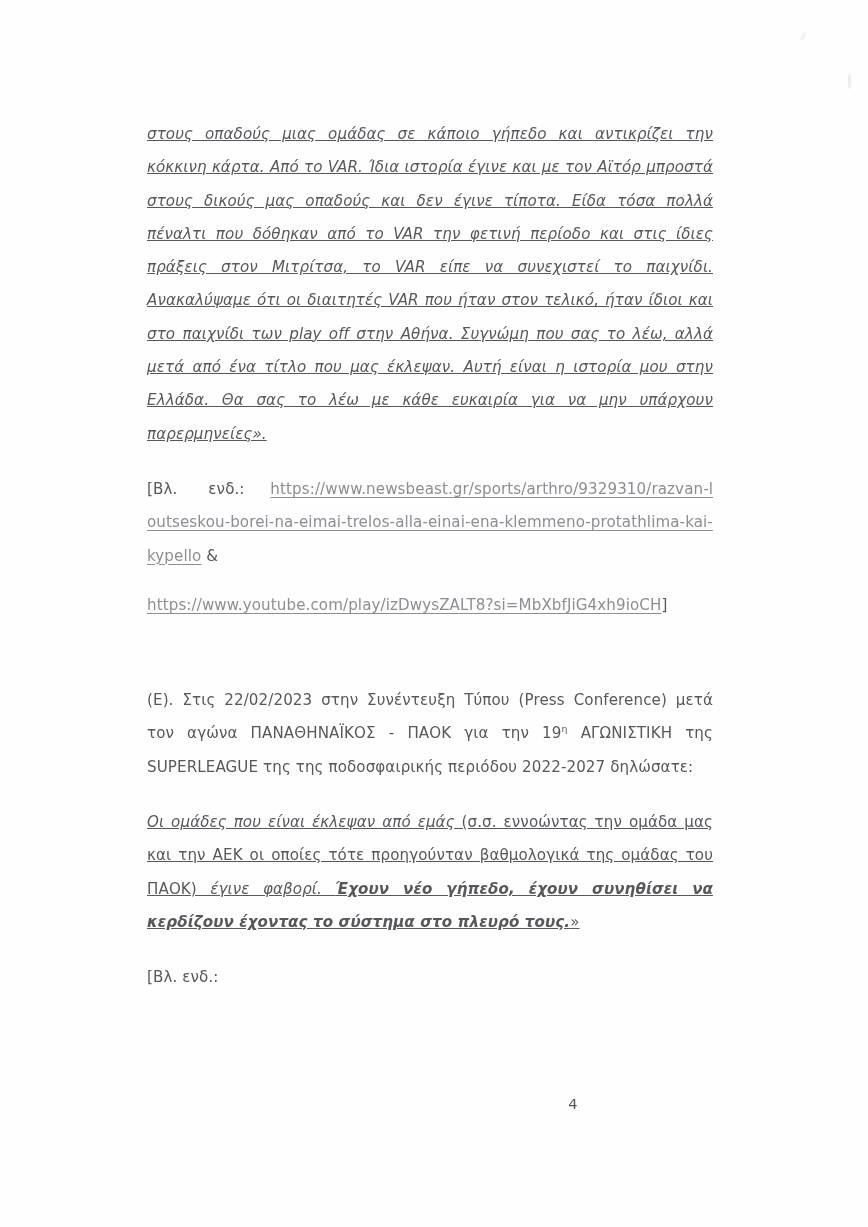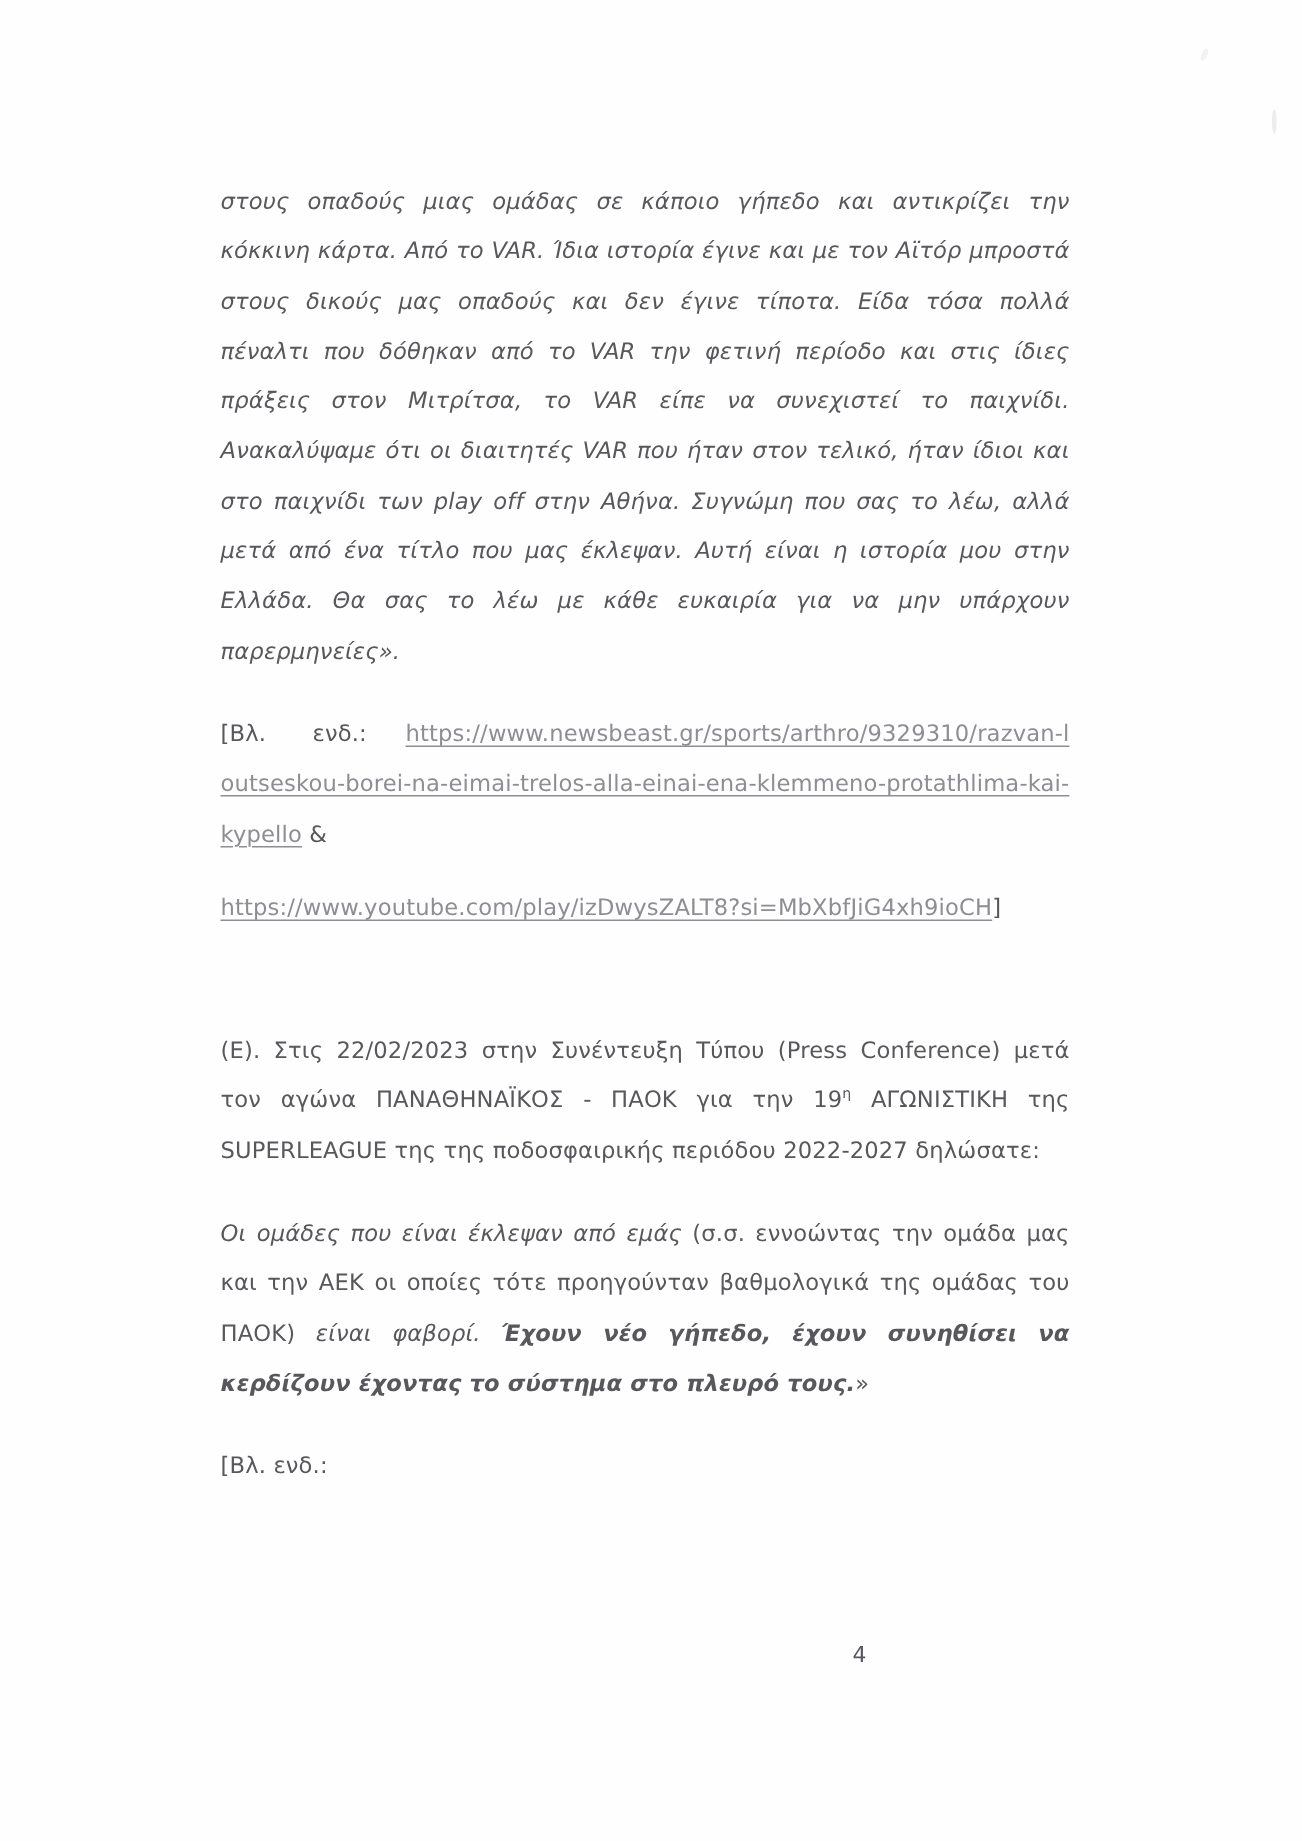--- a/index.html
+++ b/index.html
@@ -38,21 +38,21 @@
 
   p {
     margin: 0;
     color: #58585c;
     font-size: 15.1px;
     line-height: 33.3px;
     text-align: justify;
     text-justify: inter-word;
     letter-spacing: .1px;
   }
-  p.ital { font-style: italic; }
+  p.ital { font-style: italic; text-decoration: underline; }
 
   .gap-sm { height: 16px; }
   .gap-md { height: 22px; }
   .gap-xl { height: 62px; }
 
   .lnk {
     color: #8d8d93;
     text-decoration: underline;
     text-underline-offset: 3px;
     text-decoration-thickness: 1px;
@@ -103,21 +103,21 @@
     <div class="gap-sm"></div>
 
     <p><a class="lnk" href="#">https://www.youtube.com/play/izDwysZALT8?si=MbXbfJiG4xh9ioCH</a><span class="brk">]</span></p>
 
     <div class="gap-xl"></div>
 
     <p class="j"><span>(Ε). Στις 22/02/2023 στην Συνέντευξη Τύπου (Press Conference) μετά τον αγώνα ΠΑΝΑΘΗΝΑΪΚΟΣ - ΠΑΟΚ για την 19</span><sup>η</sup><span> ΑΓΩΝΙΣΤΙΚΗ της SUPERLEAGUE της της ποδοσφαιρικής περιόδου 2022-2027 δηλώσατε:</span></p>
 
     <div class="gap-md"></div>
 
-    <p class="ital j"><span>Οι ομάδες που είναι έκλεψαν από εμάς</span><span class="roman"> (σ.σ. εννοώντας την ομάδα μας και την ΑΕΚ οι οποίες τότε προηγούνταν βαθμολογικά της ομάδας του ΠΑΟΚ) </span><span>είναι φαβορί. </span><span class="bi">Έχουν νέο γήπεδο, έχουν συνηθίσει να κερδίζουν έχοντας το σύστημα στο πλευρό τους.</span><span class="roman">»</span></p>
+    <p class="ital j"><span>Οι ομάδες που είναι έκλεψαν από εμάς</span><span class="roman"> (σ.σ. εννοώντας την ομάδα μας και την ΑΕΚ οι οποίες τότε προηγούνταν βαθμολογικά της ομάδας του ΠΑΟΚ) </span><span>έγινε φαβορί. </span><span class="bi">Έχουν νέο γήπεδο, έχουν συνηθίσει να κερδίζουν έχοντας το σύστημα στο πλευρό τους.</span><span class="roman">»</span></p>
 
     <div class="gap-md"></div>
 
     <p>[Βλ. ενδ.:</p>
 
 
     <div class="gap-md"></div>
 
 
     <div class="gap-md"></div>

